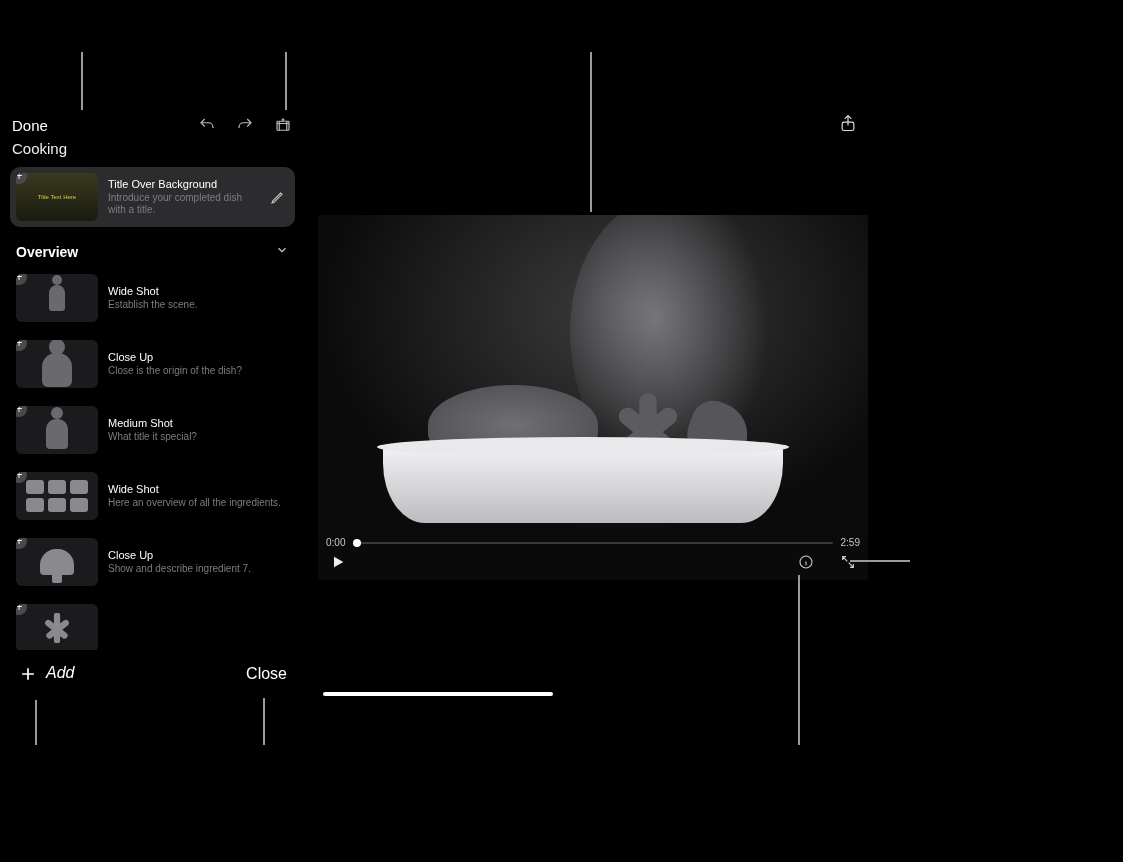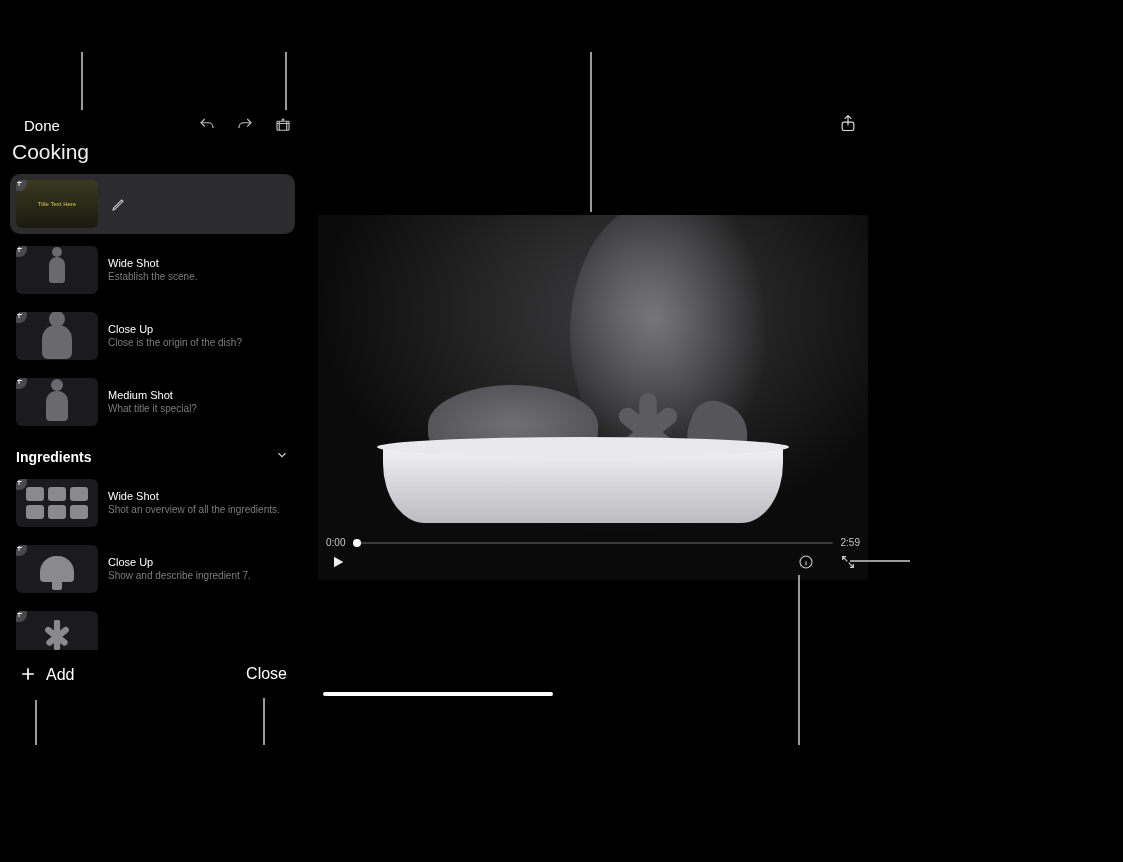--- a/index.html
+++ b/index.html
@@ -31,27 +31,27 @@
     width: 305px;
     background: #000;
     display: flex;
     flex-direction: column;
     position: relative;
   }
   .sb-top {
     display: flex;
     align-items: center;
     justify-content: space-between;
-    padding: 12px 12px 4px 24px;
+    padding: 12px 12px 4px 12px;
     height: 30px;
     margin-top: 106px;
   }
   .sb-done { font-size: 15px; color: #fff; cursor: pointer; }
   .sb-right-icons { display: flex; gap: 18px; align-items: center; }
-  .sb-title { padding: 4px 12px 10px 12px; font-size: 21px; color: #eee; }
+  .sb-title { padding: 4px 12px 10px 12px; font-size: 15px; color: #eee; }
   .icon-btn { width: 20px; height: 20px; display:flex; align-items:center; justify-content:center; color:#bbb; cursor:pointer; }
   .icon-btn svg { width: 18px; height: 18px; stroke: currentColor; fill: none; stroke-width: 1.6; }
 
   .shot-list { flex: 1; overflow-y: hidden; padding: 0 10px; }
   .shot-card {
     display: flex;
     align-items: center;
     gap: 10px;
     padding: 6px;
     border-radius: 10px;
@@ -87,21 +87,21 @@
     cursor:pointer;
   }
   .chev { color:#aaa; }
 
   .sb-footer {
     display:flex; justify-content:space-between; align-items:center;
     padding: 14px 18px 16px 18px;
     font-size: 16px;
     background: linear-gradient(to bottom, rgba(0,0,0,0) 0%, #000 40%);
   }
-  .sb-add { display:flex; align-items:flex-end; gap:8px; cursor:pointer; }
+  .sb-add { display:flex; align-items:flex-start; gap:8px; cursor:pointer;font-style:italic; }
   .sb-select { cursor:pointer; }
 
   
   .silh-person { width: 16px; height: 26px; background:#6a6a6e; border-radius: 8px 8px 3px 3px; position:relative; }
   .silh-person::before { content:""; position:absolute; top:-10px; left:3px; width:10px; height:10px; background:#6a6a6e; border-radius:50%; }
   .silh-head { width: 30px; height: 34px; background:#6a6a6e; border-radius: 14px 14px 6px 6px; position:relative; top:6px;}
   .silh-head::before { content:""; position:absolute; top:-14px; left:7px; width:16px; height:16px; background:#6a6a6e; border-radius:50%; }
   .silh-med { width: 22px; height: 30px; background:#6a6a6e; border-radius: 10px 10px 4px 4px; position:relative; top:4px;}
   .silh-med::before { content:""; position:absolute; top:-12px; left:5px; width:12px; height:12px; background:#6a6a6e; border-radius:50%; }
   .ingr-grid { display:grid; grid-template-columns: repeat(3, 18px); grid-template-rows: repeat(2, 14px); gap:4px; padding:4px; }
@@ -215,85 +215,89 @@
 
     <div class="sb-title">Cooking</div>
 
     <div class="shot-list">
 
       <div class="shot-card selected">
         <div class="thumb title-thumb">
           <div class="plus-badge">+</div>
           <span>Title Text Here</span>
         </div>
+        <div class="shot-text">
+          <div class="shot-title">Title Over Background</div>
+          <div class="shot-desc">Introduce your completed dish with a title.</div>
+        </div>
         <div class="pencil">
           <svg viewBox="0 0 24 24" width="16" height="16" stroke="#ccc" fill="none" stroke-width="1.6">
               <path d="M3 21l3-1 12-12-2-2L4 18l-1 3z"></path>
             </svg>
         </div>
       </div>
 
-
-      <div class="shot-card">
-        <div class="thumb">
-          <div class="plus-badge">+</div>
-          <div class="silh-person"></div>
-        </div>
-        <div class="shot-text">
-          <div class="shot-title">Wide Shot</div>
-          <div class="shot-desc">Establish the scene.</div>
-        </div>
-      </div>
-
-      <div class="shot-card">
-        <div class="thumb">
-          <div class="plus-badge">+</div>
-          <div class="silh-head"></div>
-        </div>
-        <div class="shot-text">
-          <div class="shot-title">Close Up</div>
-          <div class="shot-desc">Close is the origin of the dish?</div>
-        </div>
-      </div>
-
-      <div class="shot-card">
-        <div class="thumb">
-          <div class="plus-badge">+</div>
-          <div class="silh-med"></div>
-        </div>
-        <div class="shot-text">
-          <div class="shot-title">Medium Shot</div>
-          <div class="shot-desc">What title it special?</div>
-        </div>
-      </div>
-
       <div class="section-hdr">
-        <span>Ingredients</span>
+        <span>Overview</span>
         <span class="chev">
           <svg viewBox="0 0 24 24" width="14" height="14" stroke="#ccc" fill="none" stroke-width="2">
               <path d="M6 9l6 6 6-6"></path>
             </svg>
         </span>
       </div>
 
       <div class="shot-card">
         <div class="thumb">
           <div class="plus-badge">+</div>
+          <div class="silh-person"></div>
+        </div>
+        <div class="shot-text">
+          <div class="shot-title">Wide Shot</div>
+          <div class="shot-desc">Establish the scene.</div>
+        </div>
+      </div>
+
+      <div class="shot-card">
+        <div class="thumb">
+          <div class="plus-badge">+</div>
+          <div class="silh-head"></div>
+        </div>
+        <div class="shot-text">
+          <div class="shot-title">Close Up</div>
+          <div class="shot-desc">Close is the origin of the dish?</div>
+        </div>
+      </div>
+
+      <div class="shot-card">
+        <div class="thumb">
+          <div class="plus-badge">+</div>
+          <div class="silh-med"></div>
+        </div>
+        <div class="shot-text">
+          <div class="shot-title">Medium Shot</div>
+          <div class="shot-desc">What title it special?</div>
+        </div>
+      </div>
+
+
+      <div class="shot-card">
+        <div class="thumb">
+          <div class="plus-badge">+</div>
           <div class="ingr-grid">
             <span></span>
               <span></span>
               <span></span>
               <span></span>
               <span></span>
               <span></span>
           </div>
         </div>
         <div class="shot-text">
           <div class="shot-title">Wide Shot</div>
-          <div class="shot-desc">Shot an overview of all the ingredients.</div>
+          <div class="shot-desc">Here an overview of all the ingredients.</div>
         </div>
       </div>
 
       <div class="shot-card">
         <div class="thumb">
           <div class="plus-badge">+</div>
           <div class="silh-mush"></div>
         </div>
         <div class="shot-text">
           <div class="shot-title">Close Up</div>

